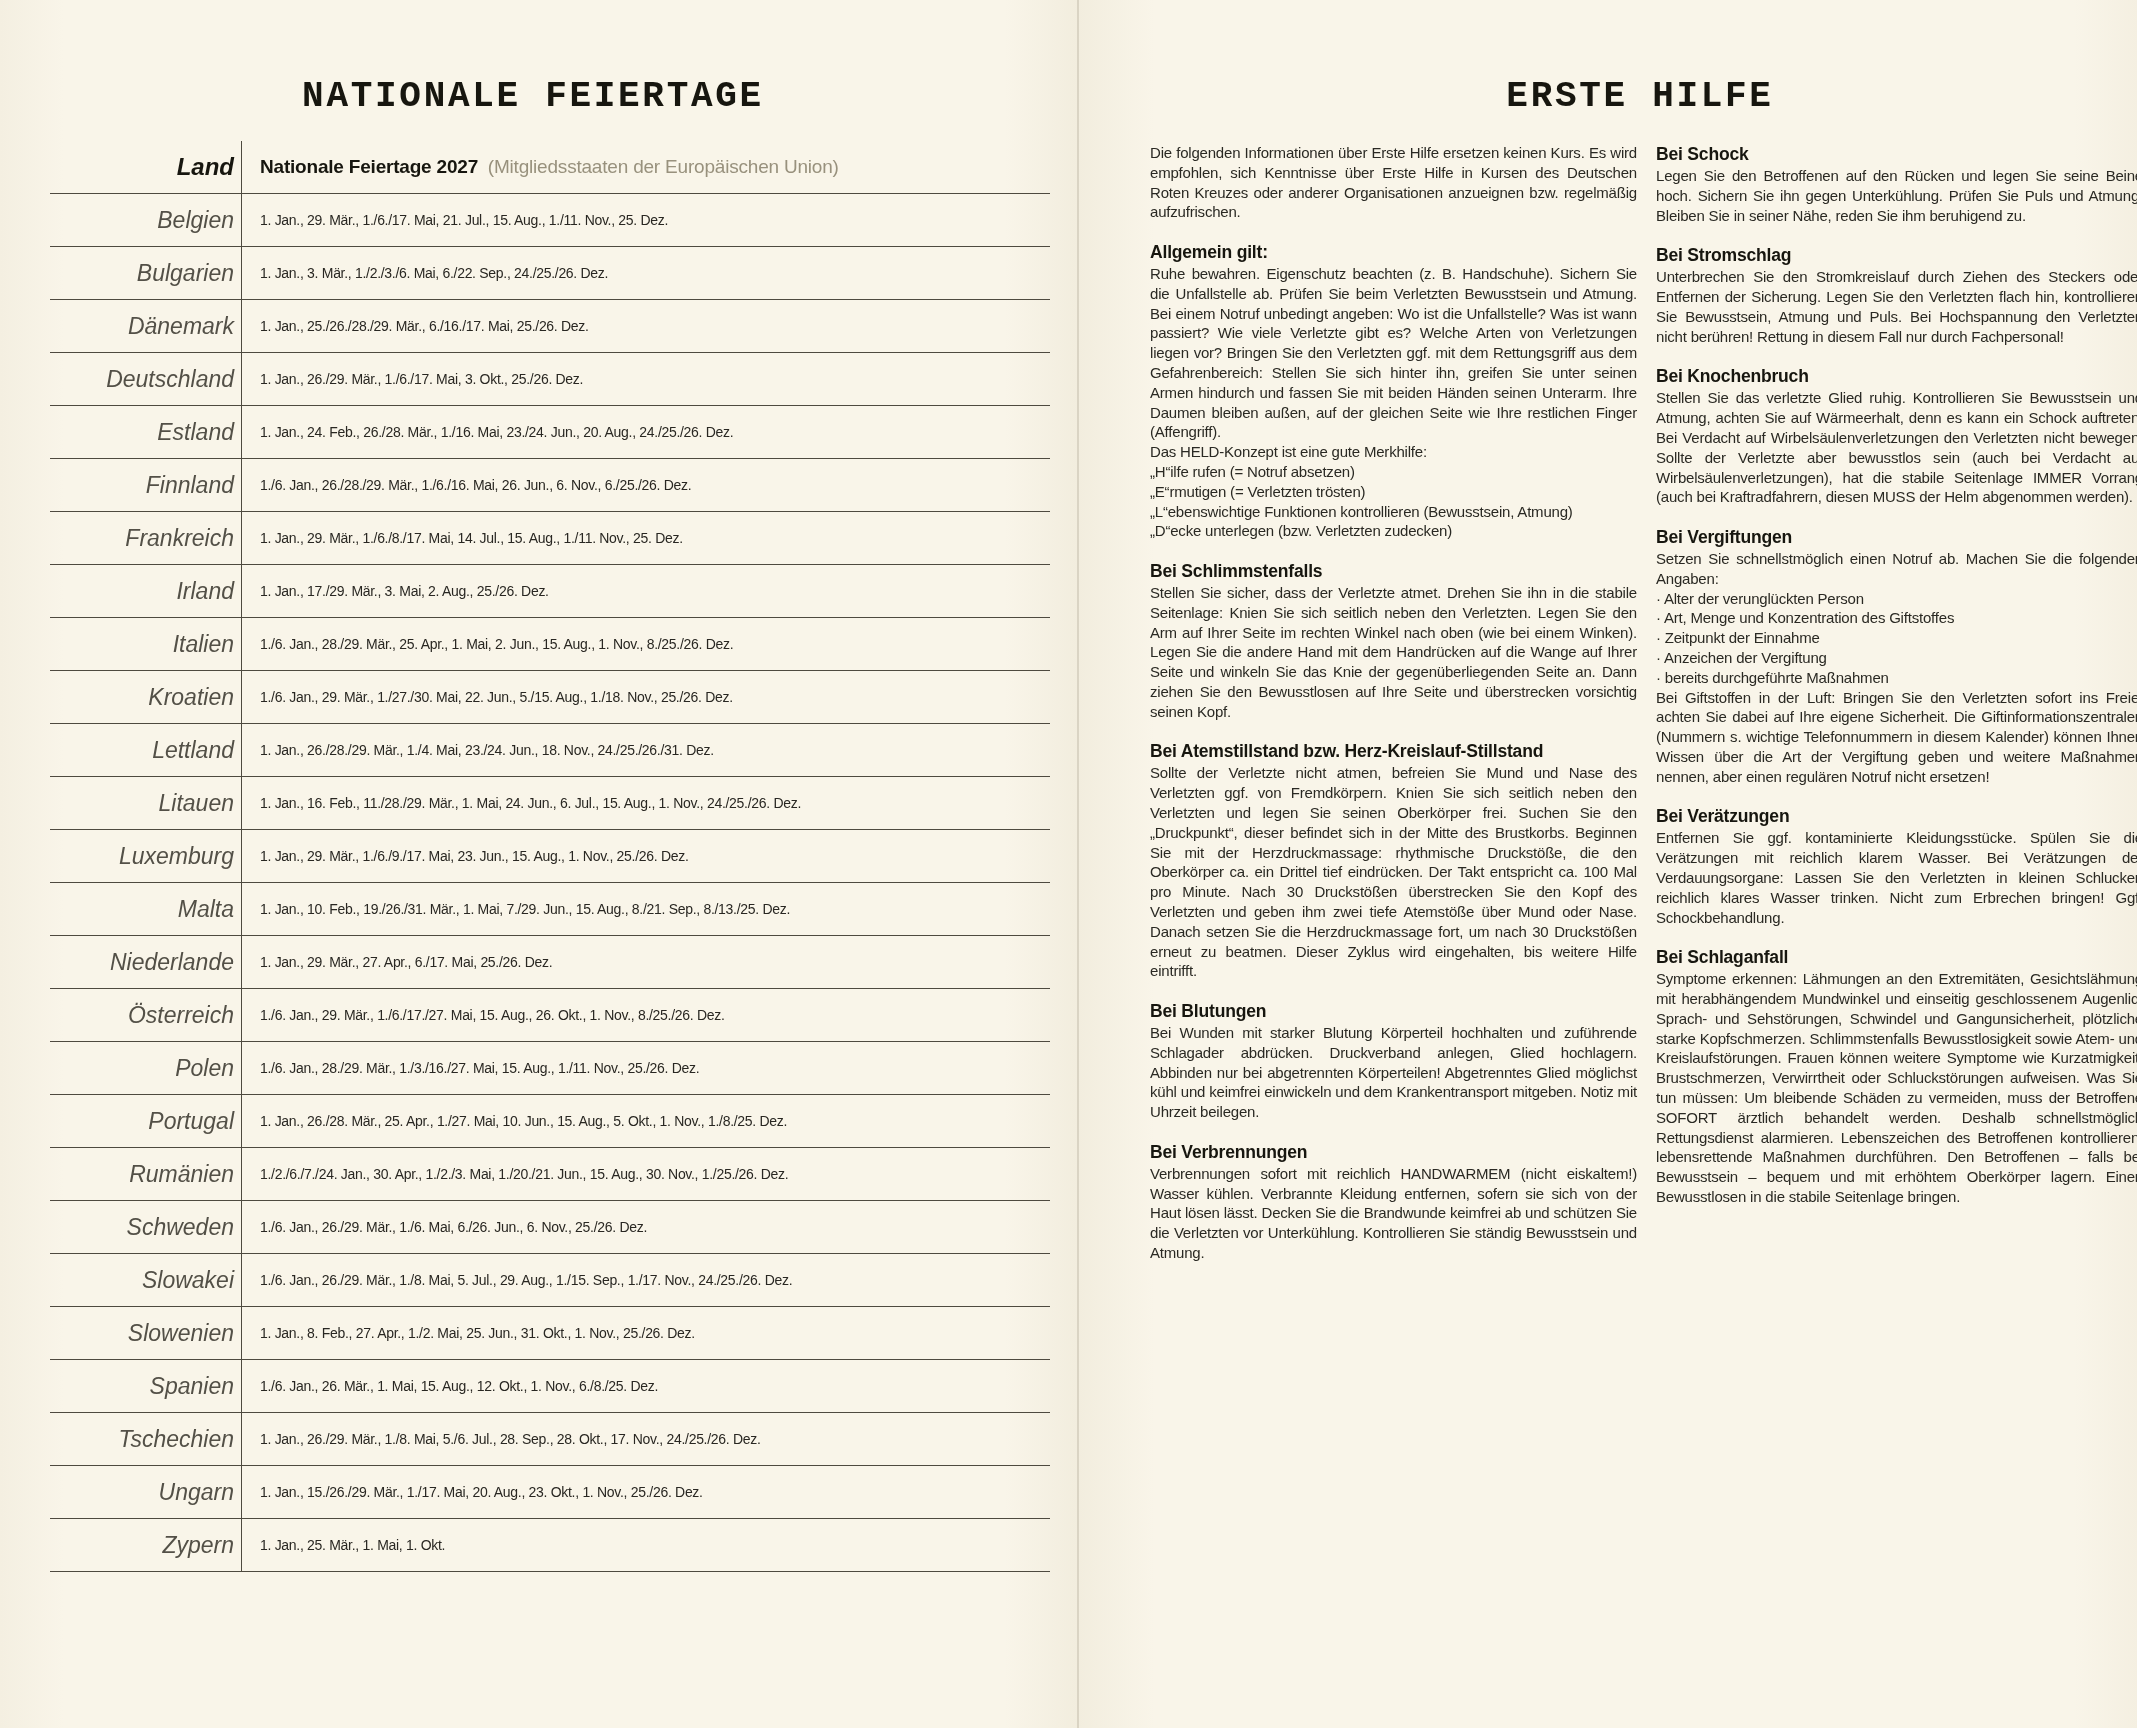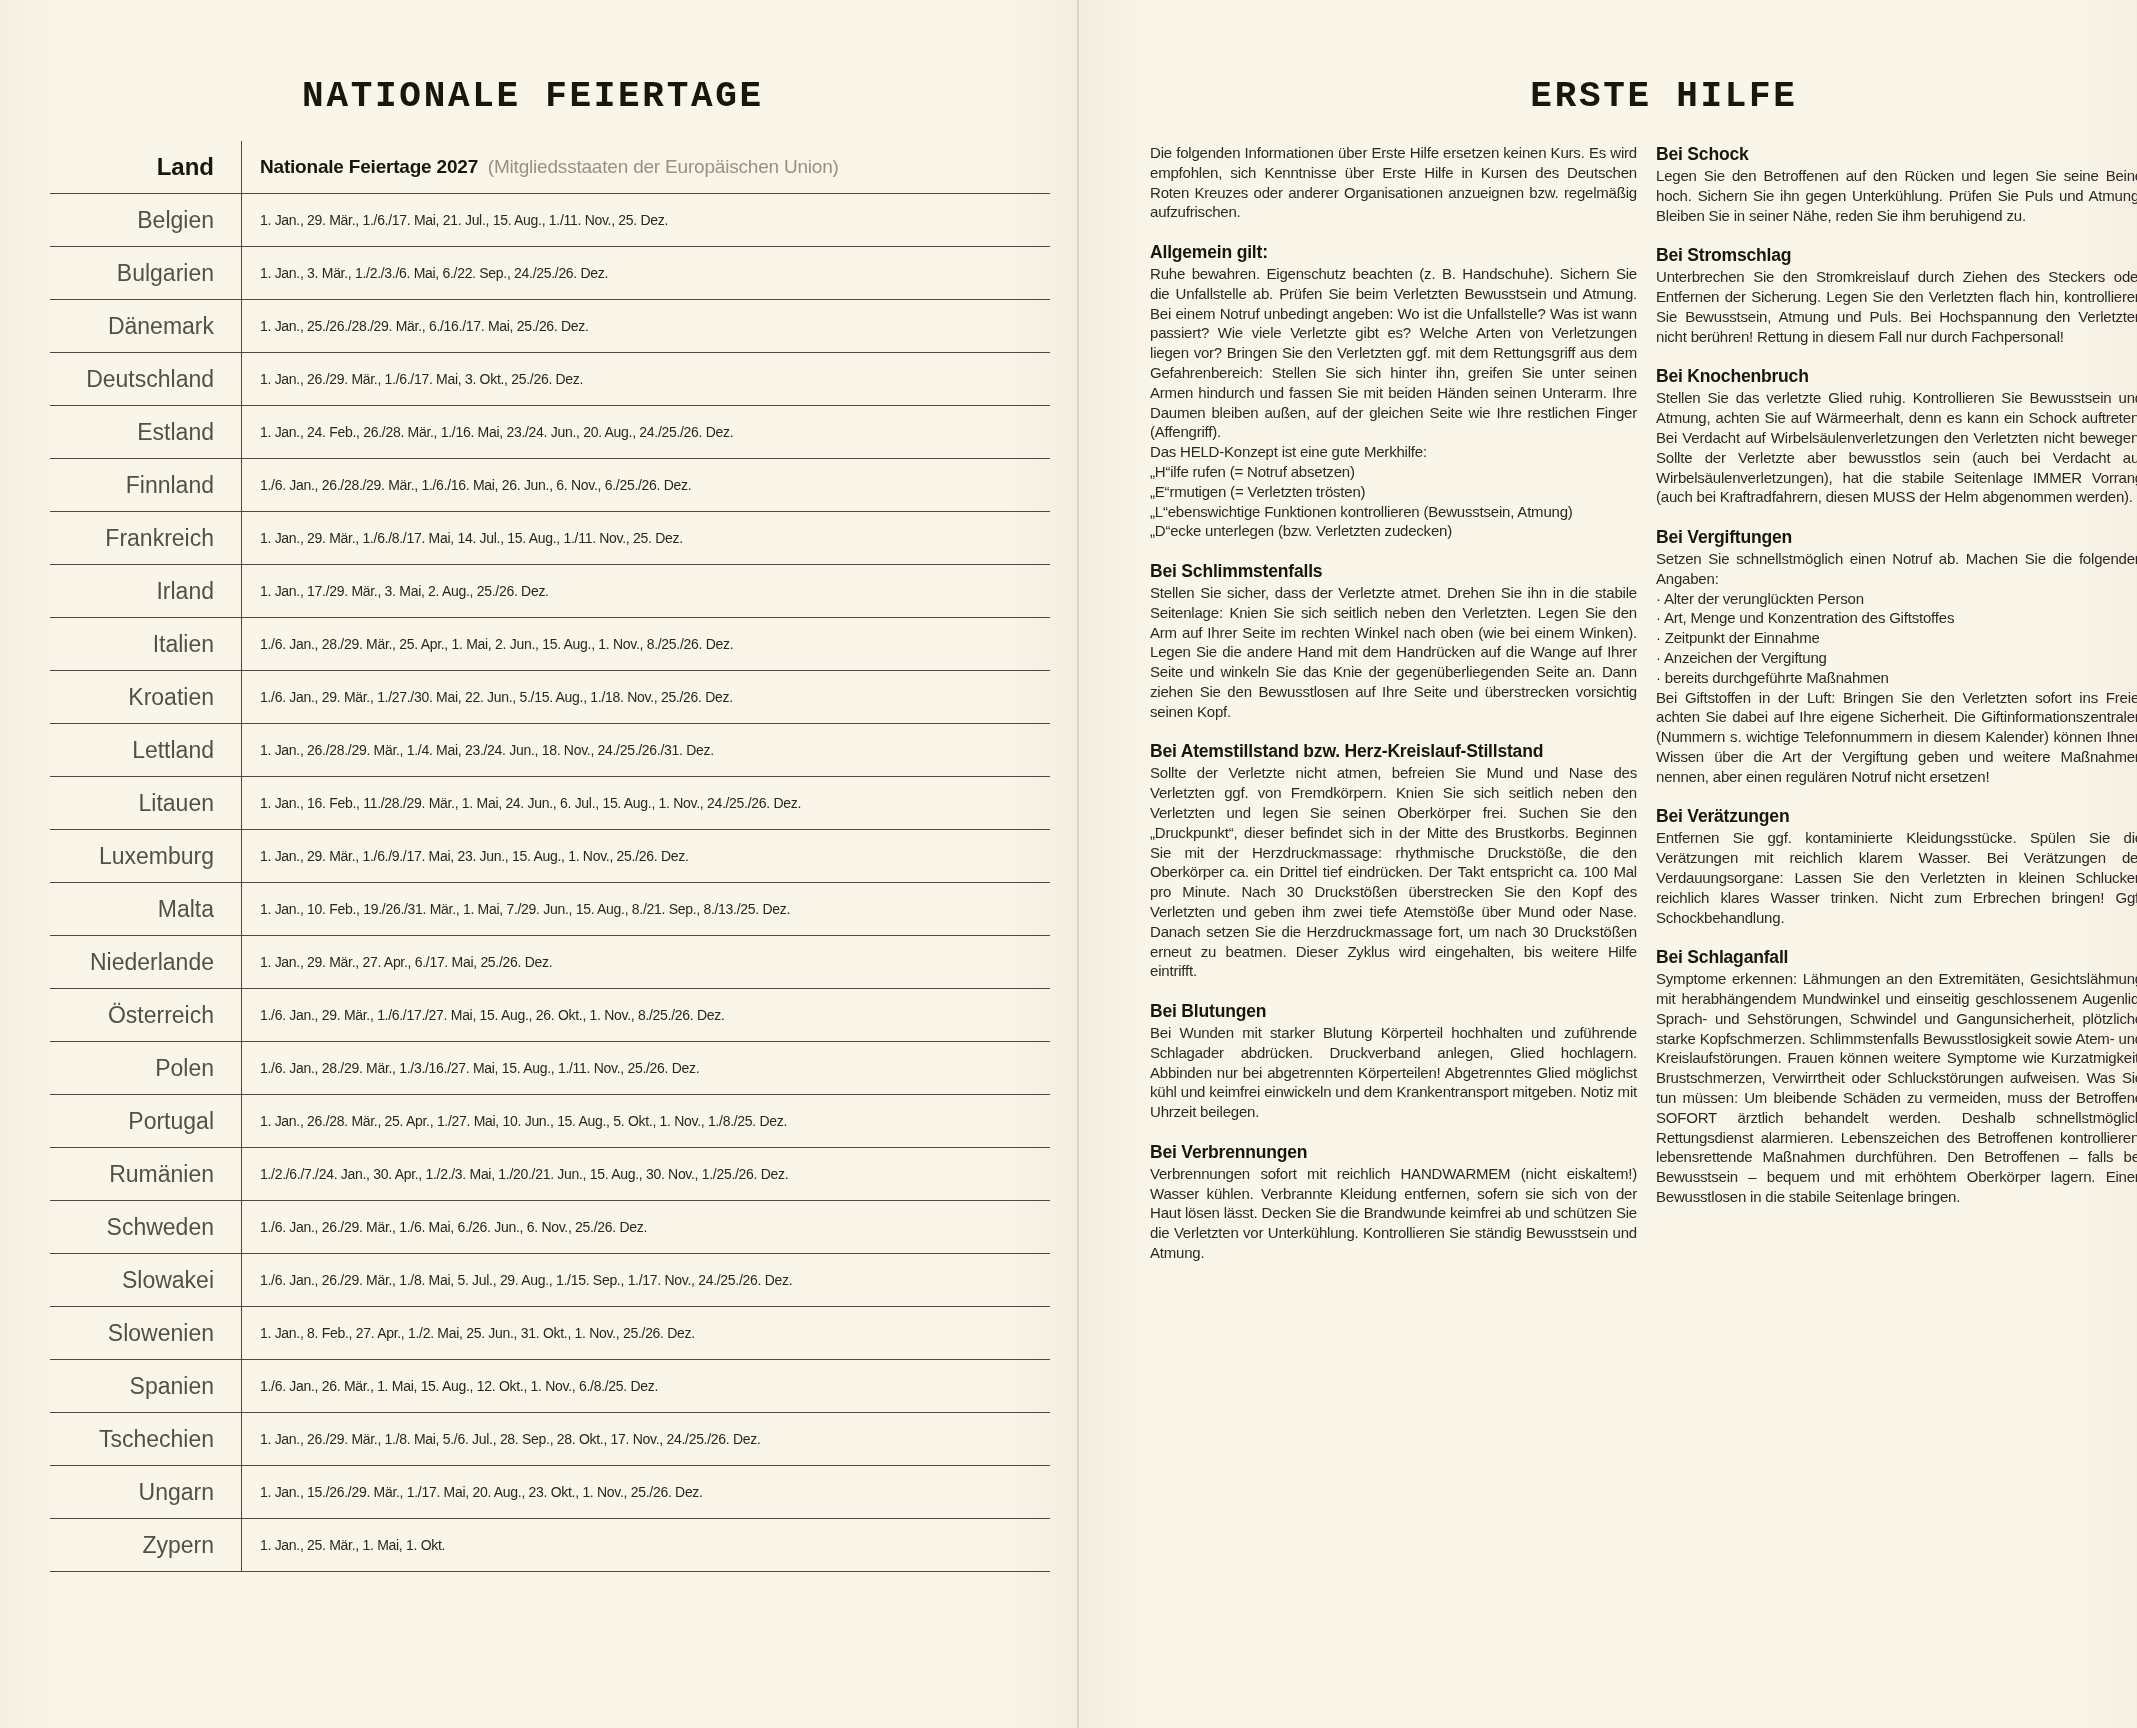--- a/index.html
+++ b/index.html
@@ -19,34 +19,34 @@
     position:absolute; left:1077px; top:0; width:1.8px; height:100%;
     background:rgba(110,100,80,0.18);
   }
   .page-title {
     position:absolute; top:76px;
     transform:translateX(-50%);
     font-size:36px; font-weight:700; letter-spacing:2.7px;
     color:#17160f; white-space:nowrap;font-family:Liberation Mono, monospace;
   }
   .title-left  { left:533px; }
-  .title-right { left:1640px;margin-left:24px; }
+  .title-right { left:1640px; }
 
   
   .holiday-table { position:absolute; left:50px; top:141px; width:1000px; }
   .t-row {
     display:flex; height:53px;
     border-bottom:1.3px solid #4e4a3f;
   }
   .t-land {
     flex:0 0 192px;
     border-right:1.3px solid #4e4a3f;
     display:flex; align-items:center; justify-content:flex-end;
-    padding-right:27px;
-    font-size:23px; color:#535047;
+    padding-right:7px;
+    font-size:23px; color:#535047;font-style:italic;
   }
   .t-dates {
     flex:1;
     display:flex; align-items:center;
     padding-left:18px;
     font-size:14px; letter-spacing:-0.3px;
     color:#292722; white-space:nowrap;
   }
   .t-header .t-land { font-weight:700; font-size:24px; color:#17160f; }
   .t-header .t-dates { font-size:19px; letter-spacing:-0.2px; }

